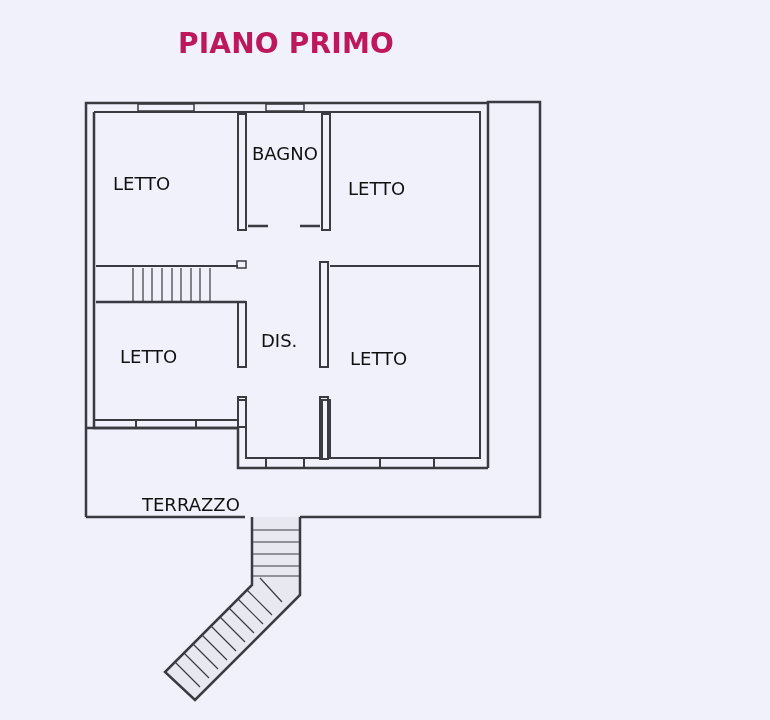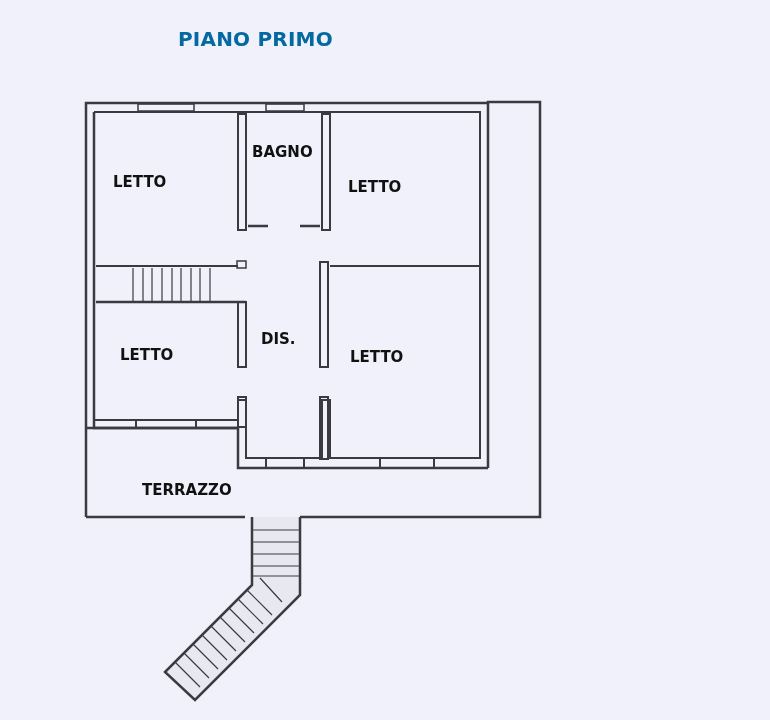--- a/index.html
+++ b/index.html
@@ -5,27 +5,27 @@
     html, body { margin: 0; padding: 0; }
     body {
       width: 770px; height: 720px;
       background: #f1f1fb;
       position: relative;
       overflow: hidden;
       font-family: "DejaVu Sans", "Liberation Sans", sans-serif;
     }
     .title {
       position: absolute; left: 178px; top: 27px;
-      font-size: 20px; font-weight: bold; color: #0369a1;
+      font-size: 28px; font-weight: bold; color: #be185d;
       letter-spacing: 0.2px;
     }
     svg.plan { position: absolute; left: 0; top: 0; }
     .lbl {
       position: absolute;
-      font-size: 15px; font-weight: bold; color: #111;
+      font-size: 18px; font-weight: normal; color: #111;
       white-space: nowrap;
     }
   </style>
 </head>
 <body>
 
 <div class="title">PIANO PRIMO</div>
 
 <svg class="plan" width="770" height="720" fill="none" stroke="#3a3a40" stroke-width="2.5">
 
@@ -66,13 +66,13 @@
     <path d="M247,590 L272,615 M238,599 L263,624 M229,608 L254,633 M220,617 L245,642 M211,626 L236,651 M202,635 L227,660 M193,644 L218,669 M184,653 L209,678 M175,662 L200,687 M260,578 L282,602" stroke-width="1.2"></path>
   </g>
 </svg>
 
 <div class="lbl" style="left:113px; top:173px;">LETTO</div>
 <div class="lbl" style="left:252px; top:143px;">BAGNO</div>
 <div class="lbl" style="left:348px; top:178px;">LETTO</div>
 <div class="lbl" style="left:120px; top:346px;">LETTO</div>
 <div class="lbl" style="left:261px; top:330px;">DIS.</div>
 <div class="lbl" style="left:350px; top:348px;">LETTO</div>
-<div class="lbl" style="left:142px; top:481px;">TERRAZZO</div>
+<div class="lbl" style="left:142px; top:494px;">TERRAZZO</div>
 
 </body></html>

